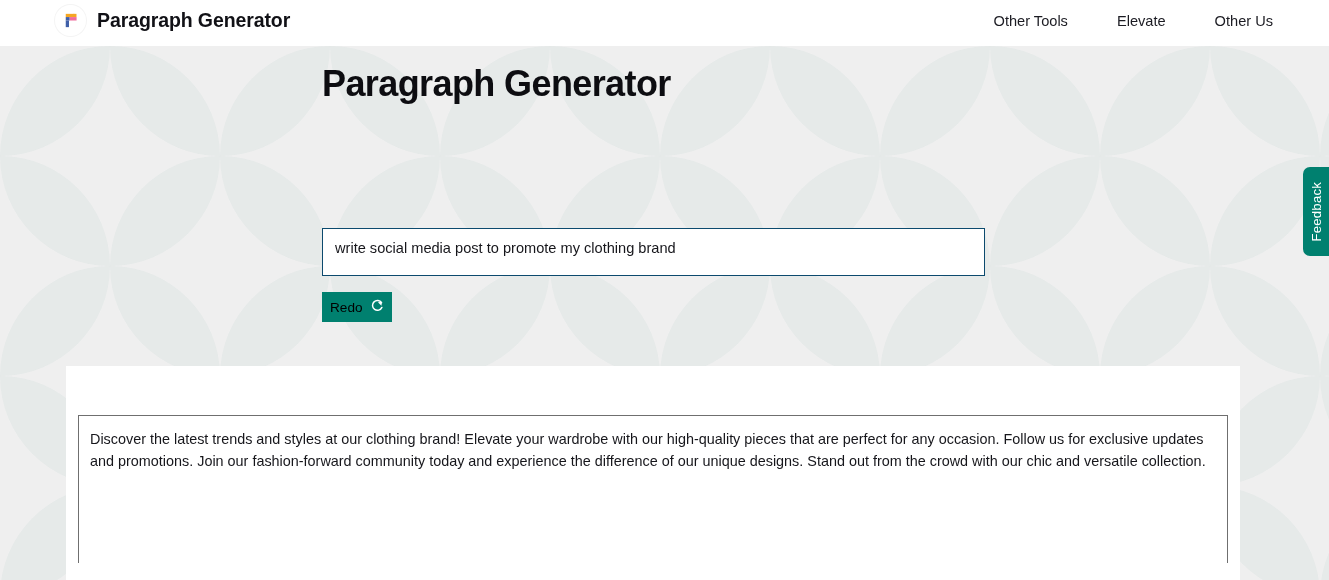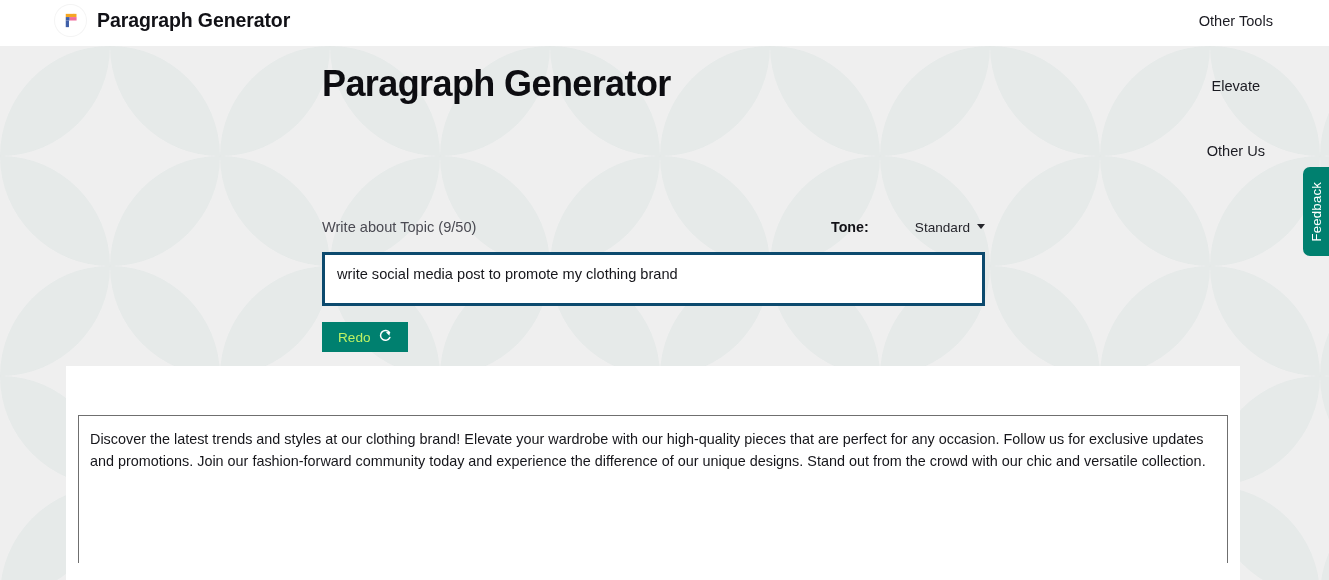--- a/index.html
+++ b/index.html
@@ -49,21 +49,21 @@
   .brand-name {
     font-size: 19.5px;
     font-weight: bold;
     color: #111116;
     letter-spacing: -0.1px;
     white-space: nowrap;
   }
   #nav {
     position: absolute;
     right: 56px; top: 13px;
-    display: flex; align-items: center; gap: 49px; flex-direction: column;
+    display: flex; align-items: center; gap: 49px;
   }
   .nav-link {
     font-size: 14.6px;
     color: #1b1b22;
     white-space: nowrap;
     cursor: pointer;
   }
 
   
   #hero { position: absolute; left: 322px; top: 62px; width: 690px; z-index: 2; }
@@ -99,39 +99,39 @@
   .caret {
     width: 0; height: 0;
     border-left: 4px solid transparent;
     border-right: 4px solid transparent;
     border-top: 5px solid #26262c;
     display: inline-block;
     position: relative; top: -1px;
   }
   #topic-input {
     margin-top: 9px;
-    width: 663px; height: 54px;
-    background: #ffffff;
-    border: 3px solid #0c4a6e;
+    width: 663px; height: 48px;
+    background: #ffffff;
+    border: 1px solid #0c4a6e;
     padding: 10px 12px;
     font-family: "Liberation Sans", sans-serif;
     font-size: 14.6px;
     color: #16161b;
     line-height: 19px;
     resize: none;
     outline: none;
     display: block;
   }
   #redo-button {
     margin-top: 16px;
     height: 30px;
-    padding: 0 16px;
+    padding: 0 8px;
     background: #00806f;
     border: none;
-    color: #bef264;
+    color: #000000;
     font-family: "Liberation Sans", sans-serif;
     font-size: 13.6px;
     display: inline-flex; align-items: center; gap: 7px;
     cursor: pointer;
   }
 
   
   #result-card {
     position: absolute;
     left: 66px; top: 366px;
@@ -237,30 +237,20 @@
       <span class="nav-link">Elevate</span>
       <span class="nav-link">Other Us</span>
     </nav>
   </div>
 
   <div id="hero">
     <h1 id="page-title">Paragraph Generator</h1>
   </div>
 
   <div id="form-area">
-    <div class="form-label-row">
-      <span id="topic-label">Write about Topic (9/50)</span>
-      <span class="tone-group">
-        <span id="tone-label">Tone:</span>
-        <span id="tone-select">
-          <span>Standard</span>
-          <span class="caret"></span>
-        </span>
-      </span>
-    </div>
     <textarea id="topic-input" placeholder="" style="">write social media post to promote my clothing brand</textarea>
     <button id="redo-button">
       <span>Redo</span>
       <span>
         <svg width="14" height="14" viewBox="0 0 16 16" aria-hidden="true">
           <path d="M13.2 4.3 A5.6 5.6 0 1 0 13.6 9.6" fill="none" stroke="#ffffff" stroke-width="1.7" stroke-linecap="round"></path>
           <path d="M9.1 3.6 L13.6 3.0 L13.1 7.6 Z" fill="#ffffff"></path>
         </svg>
       </span>
     </button>

